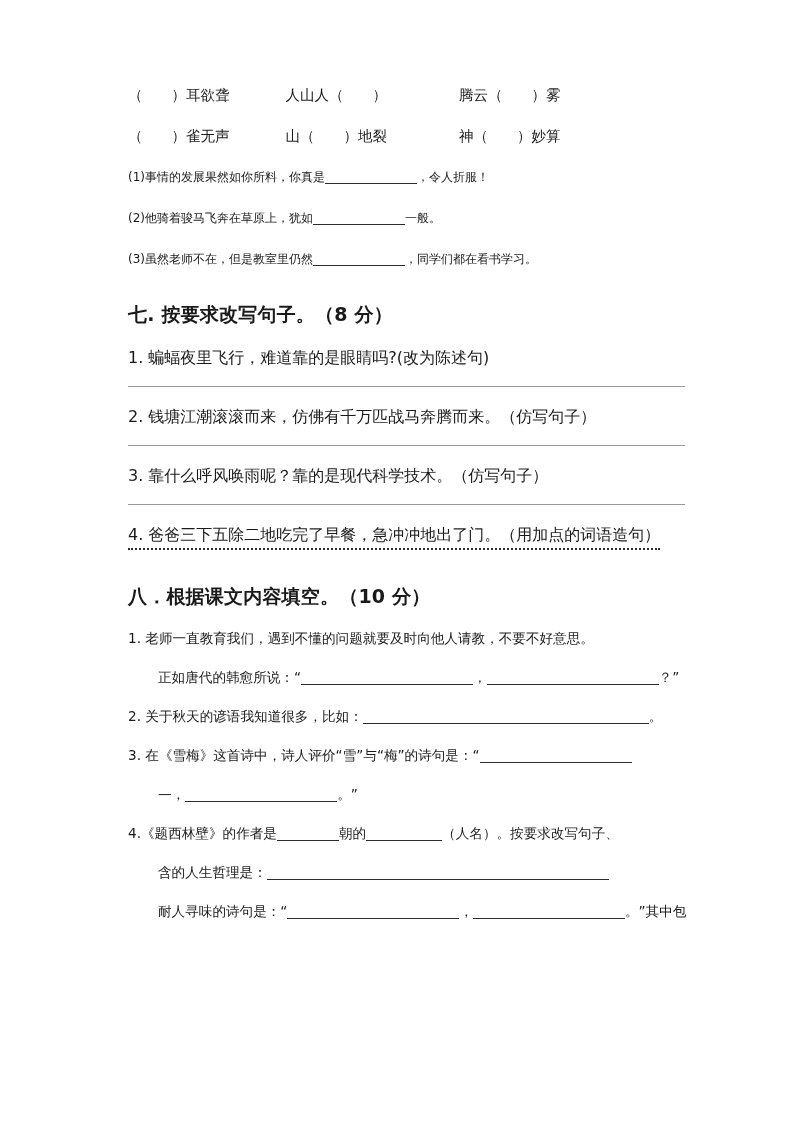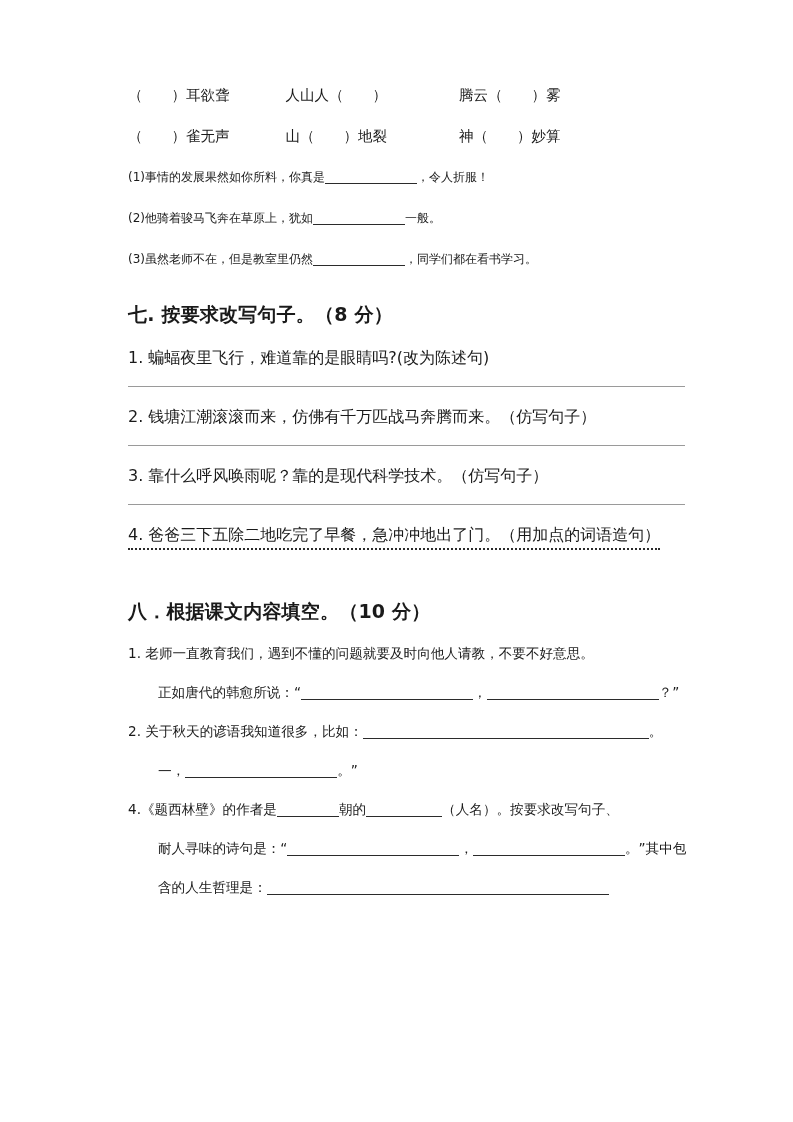--- a/index.html
+++ b/index.html
@@ -79,21 +79,21 @@
   }
   .dotted::after {
     content: "";
     position: absolute;
     left: 0;
     right: 0;
     bottom: -6px;
     border-bottom: 2px dotted #2b2b2b;
   }
 
-  .sec8 { margin-top: 56px; }
+  .sec8 { margin-top: 41px; }
 
   .fill-line {
     font-size: 13.6px;
     line-height: 1;
     margin-bottom: 24px;
     white-space: nowrap;
     margin-top: 20px;
   }
   .fill-line.indent { padding-left: 30px; }
   .u60 { width: 62px; }
@@ -174,27 +174,30 @@
 
   <div class="fill-line">1. 老师一直教育我们，遇到不懂的问题就要及时向他人请教，不要不好意思。</div>
   <div class="fill-line indent">
     <span>正如唐代的韩愈所说：“</span><span class="ul u170"></span><span>，</span><span class="ul u170"></span><span>？”</span>
   </div>
 
   <div class="fill-line">
     <span>2. 关于秋天的谚语我知道很多，比如：</span><span class="ul u280"></span><span>。</span>
   </div>
 
+  <div class="fill-line">
+    <span>3. 在《雪梅》这首诗中，诗人评价“雪”与“梅”的诗句是：“</span><span class="ul u150"></span>
+  </div>
   <div class="fill-line indent">
     <span>—，</span><span class="ul u150"></span><span>。”</span>
   </div>
 
   <div class="fill-line">
     <span>4.《题西林壁》的作者是</span><span class="ul u60"></span><span>朝的</span><span class="ul u70"></span><span>（人名）。按要求改写句子、</span>
   </div>
   <div class="fill-line indent">
+    <span>含的人生哲理是：</span><span class="ul u340"></span>
+  </div>
+  <div class="fill-line indent">
     <span>耐人寻味的诗句是：“</span><span class="ul u170"></span><span>，</span><span class="ul u150"></span><span>。”其中包</span>
   </div>
-  <div class="fill-line indent">
-    <span>含的人生哲理是：</span><span class="ul u340"></span>
-  </div>
 
 </div>
 
 </body></html>

